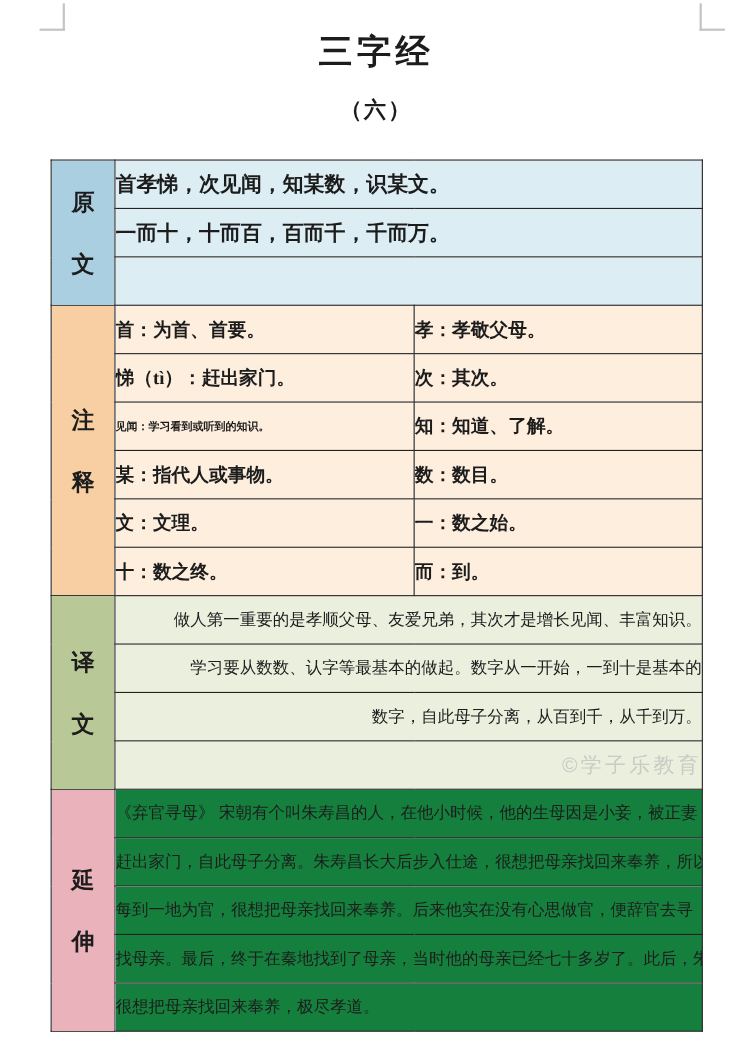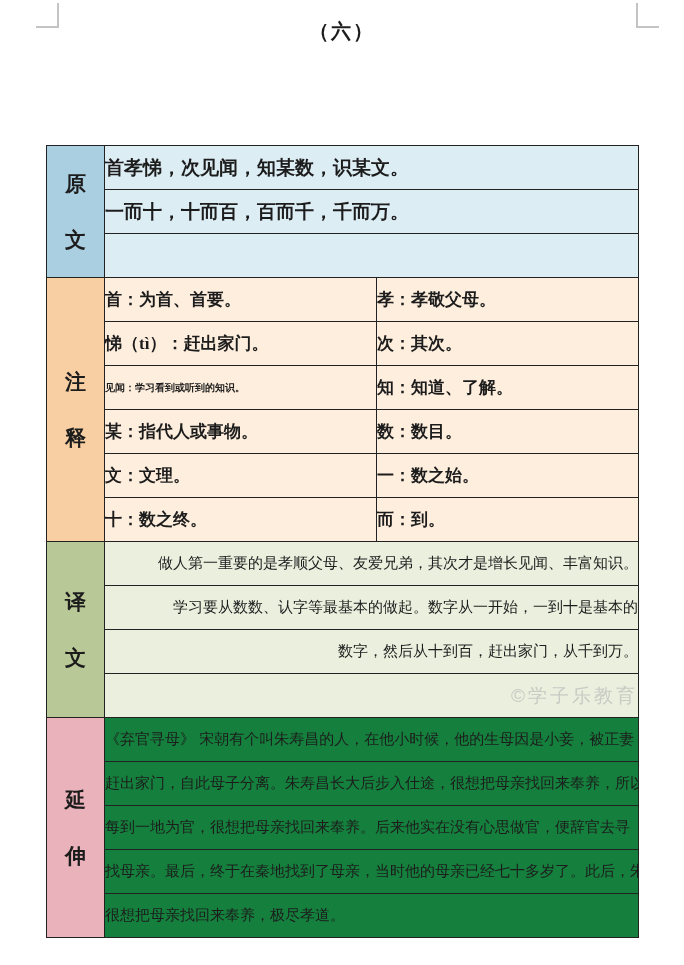--- a/index.html
+++ b/index.html
@@ -92,20 +92,21 @@
   }
 </style>
 </head>
 <body>
 
 <div class="page">
 
   <div class="mark mark-left"></div>
   <div class="mark mark-right"></div>
 
+  <div class="title">三字经</div>
   <div class="subtitle">（六）</div>
 
   <table class="lesson">
     <colgroup>
       <col style="width:58px">
       <col style="width:272px">
       <col style="width:262px">
     </colgroup>
 
     <tbody>
@@ -162,21 +163,21 @@
           <span>译</span>
           <span>文</span>
         </div>
       </td>
       <td class="c-green plain" colspan="2">做人第一重要的是孝顺父母、友爱兄弟，其次才是增长见闻、丰富知识。</td>
     </tr>
     <tr>
       <td class="c-green plain" colspan="2">学习要从数数、认字等最基本的做起。数字从一开始，一到十是基本的</td>
     </tr>
     <tr>
-      <td class="c-green plain" colspan="2">数字，然后从十到百，赶出家门，从千到万。</td>
+      <td class="c-green plain" colspan="2">数字，自此母子分离，从百到千，从千到万。</td>
     </tr>
     <tr>
       <td class="c-green watermark" colspan="2">©学子乐教育</td>
     </tr>
 
     <tr>
       <td class="lbl lbl-pink" rowspan="5">
         <div class="vlabel">
           <span>延</span>
           <span>伸</span>

